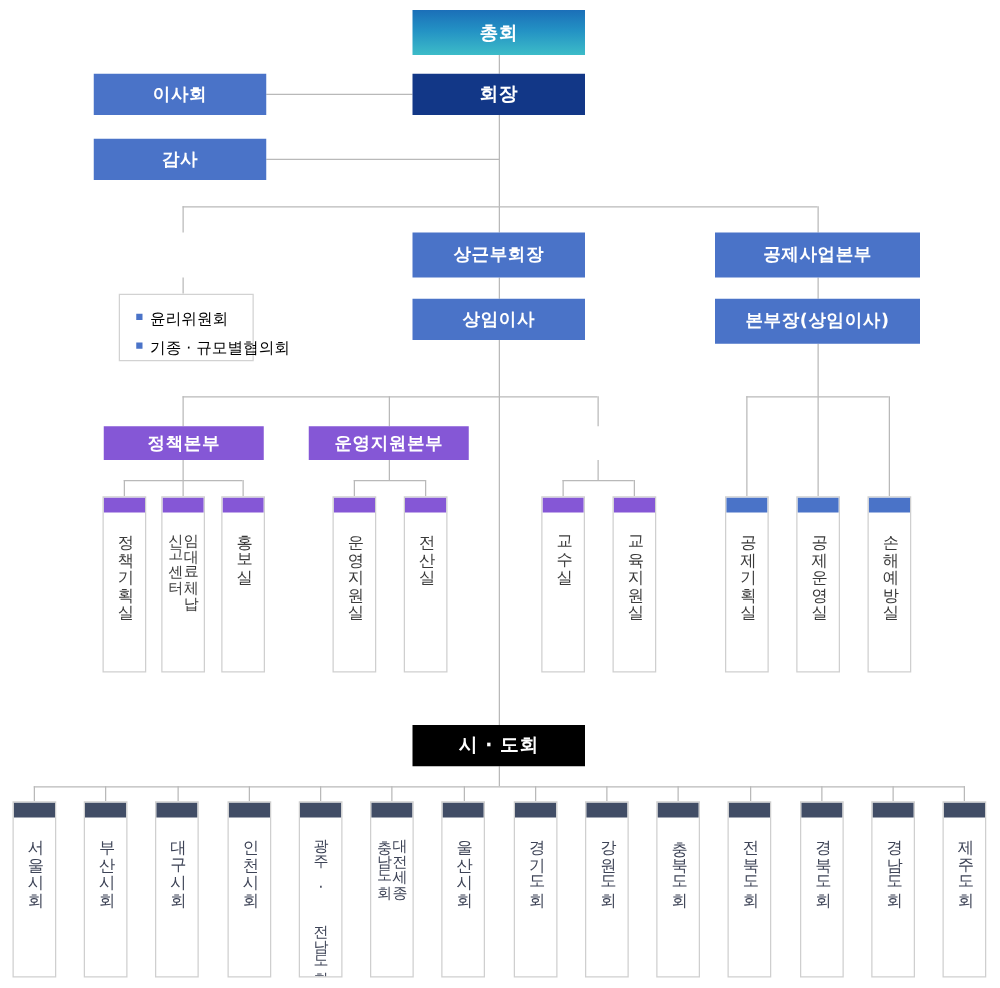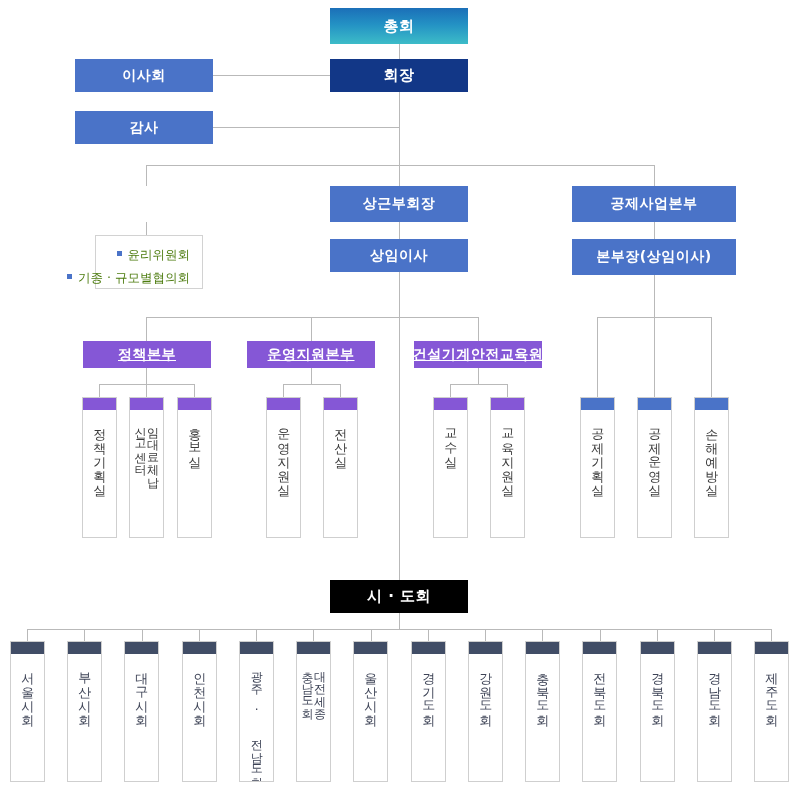--- a/index.html
+++ b/index.html
@@ -31,39 +31,38 @@
     font-weight:bold;
     letter-spacing:.5px;
     white-space:nowrap;
   }
   .box.b-assembly{
     background:linear-gradient(180deg,#1b6fb8 0%,#2391c4 45%,#3dbcc8 100%);
     font-size:15px;
   }
   .box.b-navy{background:#123787;font-size:15px;}
   .box.b-blue{background:#4a73c8;font-size:14px;}
-  .box.b-purple{background:#8557d6;font-size:14px;text-decoration:underline;}
+  .box.b-purple{background:#8557d6;font-size:14px;}
   .box.b-slate{background:#000000;font-size:15px;}
 
   
   .listbox{
     position:absolute;
     box-sizing:border-box;
     background:#fff;
     border:1px solid #d2d2d2;
     padding:9px 12px 9px 13px;
   }
   .listbox .li{
     display:flex;
     align-items:flex-start;
     font-size:12.5px;
-    color:#4d7c0f;
+    color:#000000;
     line-height:1.55;
     white-space:nowrap;
-    justify-content:flex-end;
   }
   .listbox .li + .li{margin-top:4px;}
   .listbox .bullet{
     width:5px;height:5px;
     background:#4a73c8;
     margin:6px 6px 0 0;
     flex:none;
   }
 
   
@@ -195,21 +194,20 @@
       <span>윤리위원회</span>
     </div>
     <div class="li">
       <span class="bullet"></span>
       <span>기종 · 규모별협의회</span>
     </div>
   </div>
 
   <div class="box b-purple" style="left:83px;top:341px;width:128px;height:27px;">정책본부</div>
   <div class="box b-purple" style="left:247px;top:341px;width:128px;height:27px;">운영지원본부</div>
-  <div class="box b-purple" style="left:414px;top:341px;width:128px;height:27px;">건설기계안전교육원</div>
 
   <div class="vcard purple" style="left:82px;top:397px;width:35px;height:141px;">
     <div class="cap"></div>
     <div class="vbody">
       <span class="vtext">정책기획실</span>
     </div>
   </div>
   <div class="vcard purple" style="left:129px;top:397px;width:35px;height:141px;">
     <div class="cap"></div>
     <div class="vbody">

